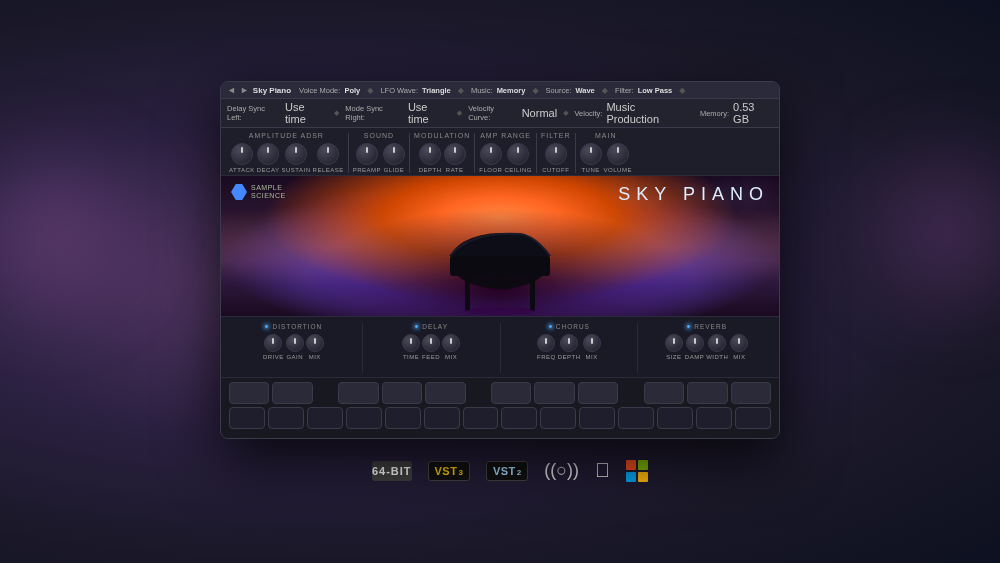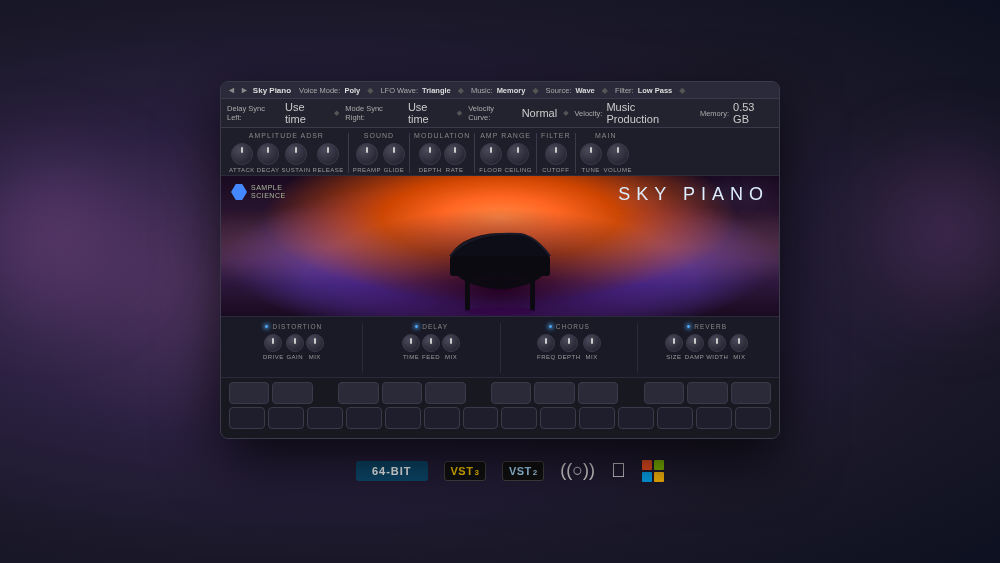--- a/index.html
+++ b/index.html
@@ -296,25 +296,25 @@
 
     
     .bottom-bar {
       display: flex;
       align-items: center;
       gap: 16px;
       margin-top: 4px;
     }
 
     .bottom-badge {
-      background: #0c4a6e;
+      background: #404040;
       color: #fff;
       font-size: 11px;
       font-weight: bold;
-      padding: 4px 16px;
+      padding: 4px 0;
       border-radius: 3px;
       letter-spacing: 1px;
       margin-left: 20px;
     }
 
     .windows-icon {
       width: 22px; height: 22px;
       display: grid;
       grid-template-columns: 1fr 1fr;
       gap: 2px;

